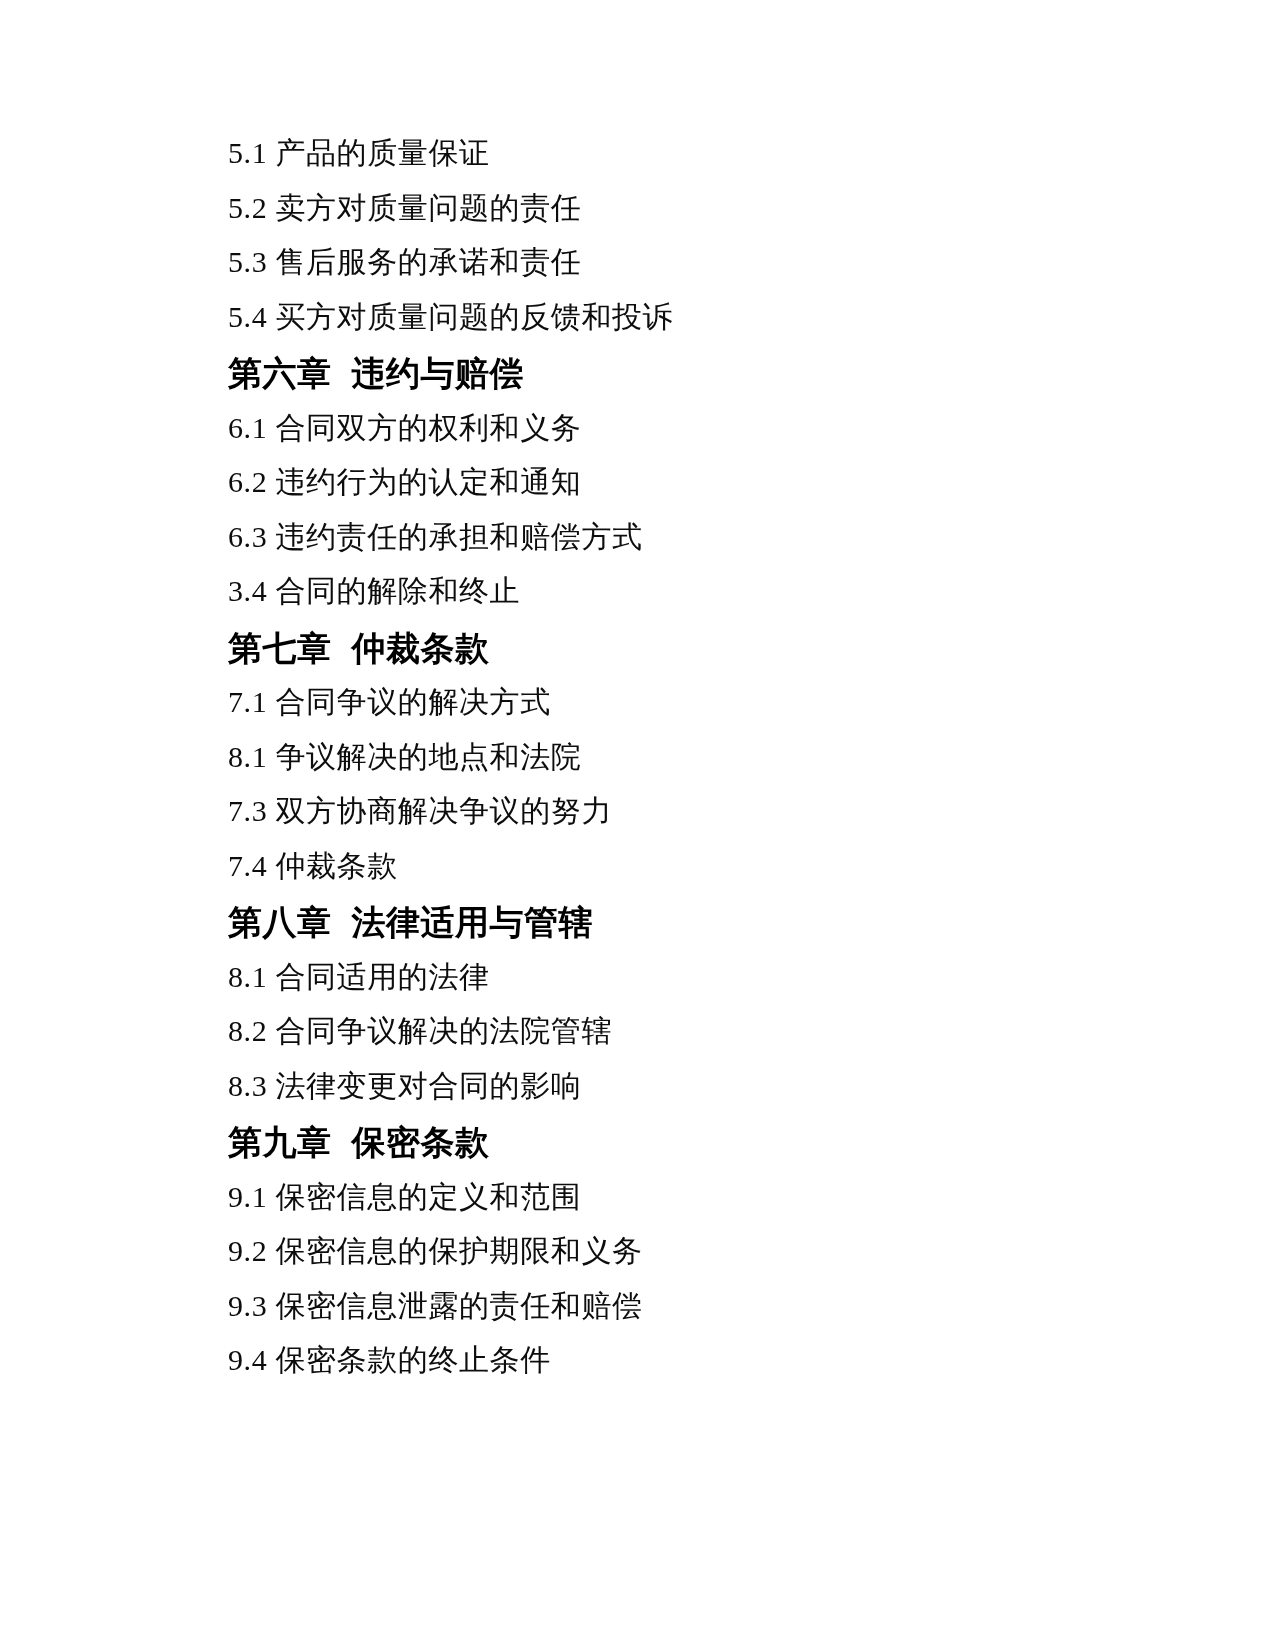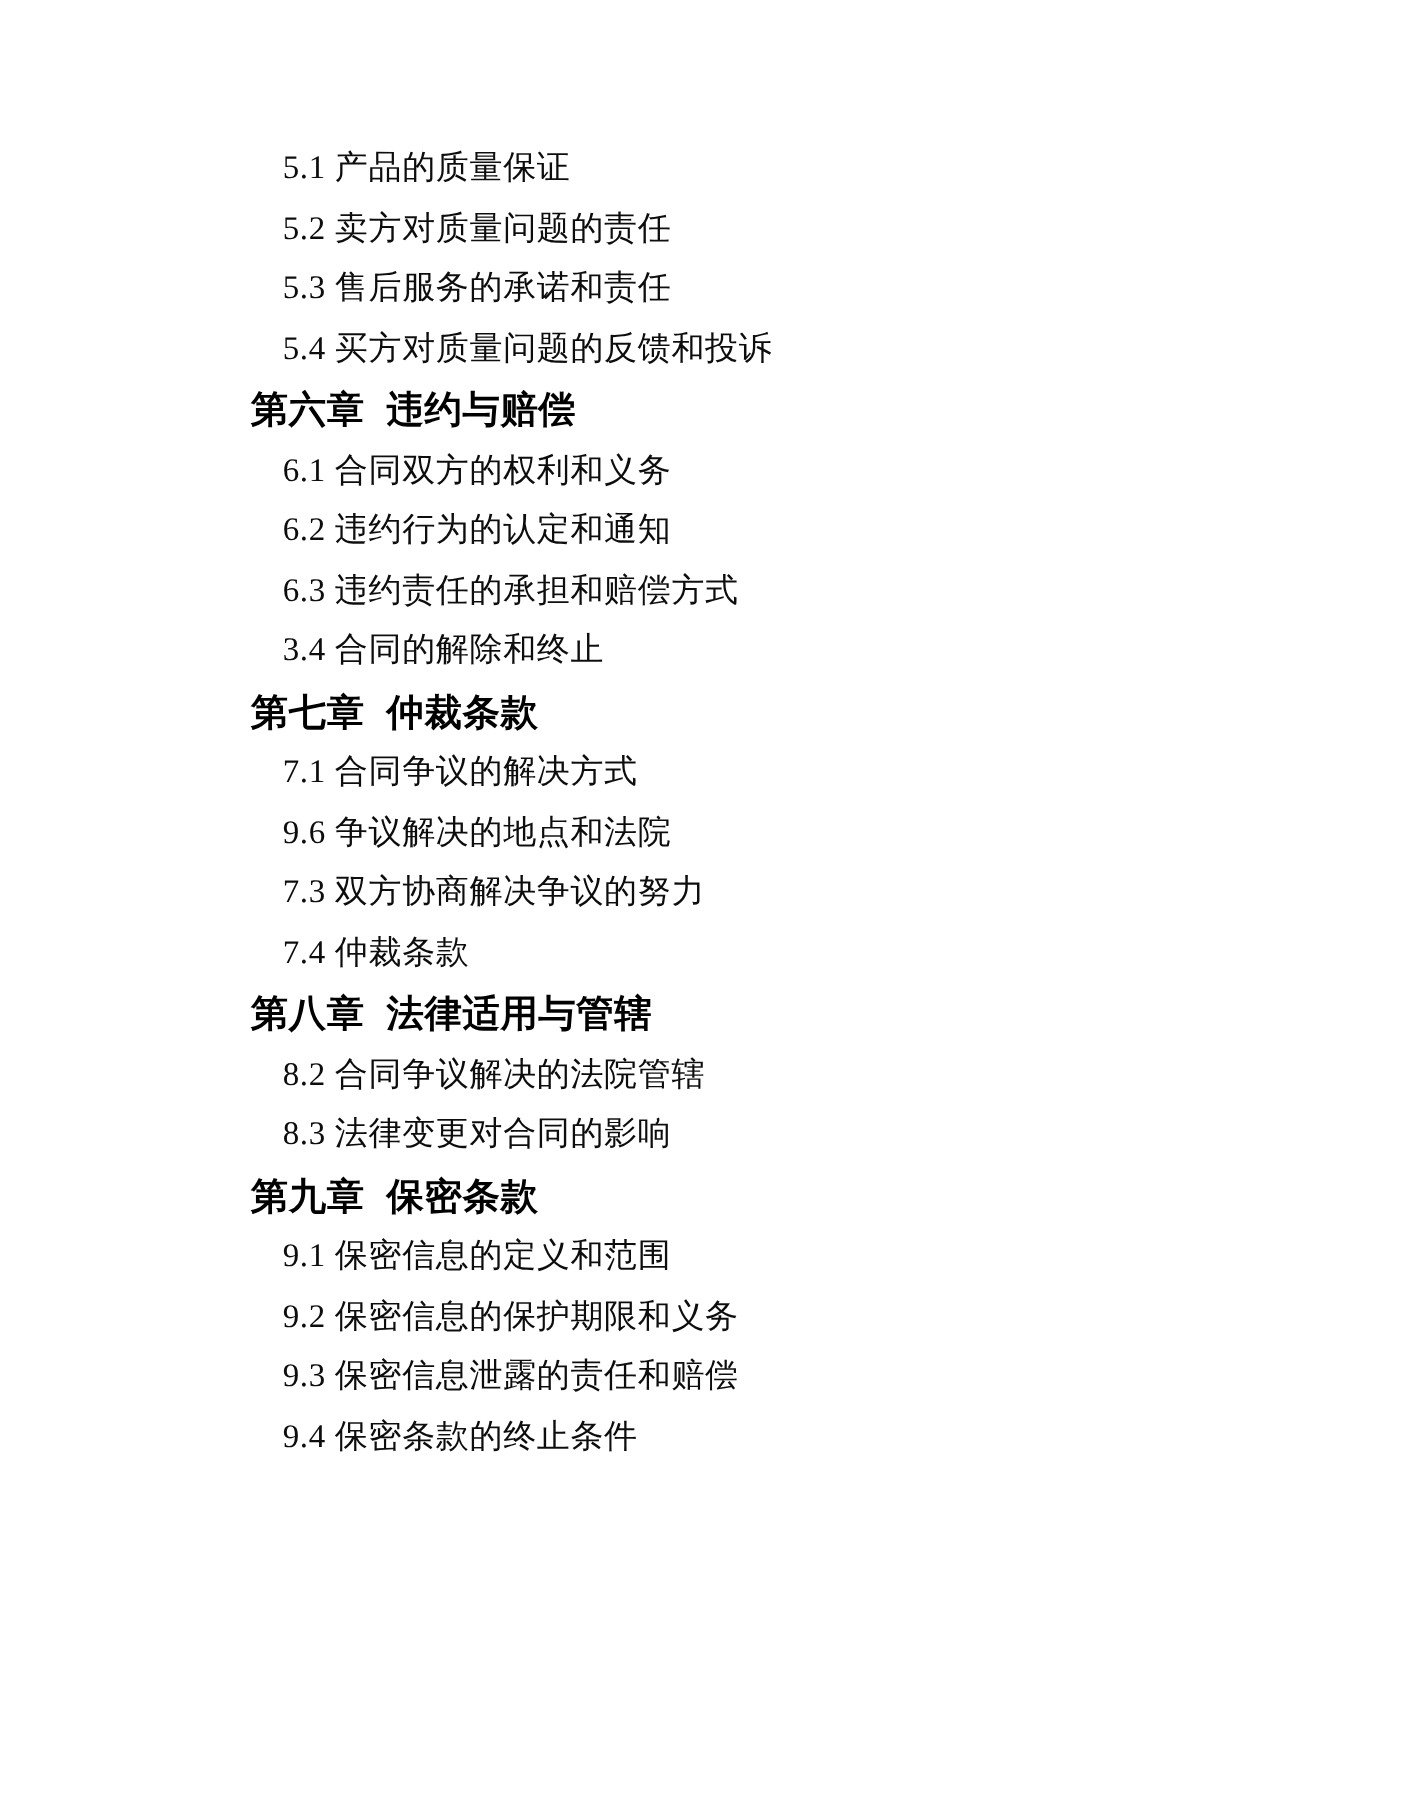--- a/index.html
+++ b/index.html
@@ -21,21 +21,20 @@
   .doc-body {
     display: block;
   }
   .toc-entry {
     font-family: "Liberation Serif", "DejaVu Serif", serif;
     font-size: 30px;
     line-height: 54.5px;
     color: #0d0d0d;
     letter-spacing: 0.6px;
     white-space: pre;
-    margin-left: 29px;
   }
   .chapter-heading {
     font-family: "Liberation Sans", "DejaVu Sans", sans-serif;
     font-size: 34px;
     font-weight: bold;
     line-height: 54.5px;
     color: #000000;
     letter-spacing: 0.5px;
     white-space: pre;
     margin-top: 2px;
@@ -50,24 +49,25 @@
       <div class="toc-entry">5.2 卖方对质量问题的责任</div>
       <div class="toc-entry">5.3 售后服务的承诺和责任</div>
       <div class="toc-entry">5.4 买方对质量问题的反馈和投诉</div>
       <div class="chapter-heading">第六章  违约与赔偿</div>
       <div class="toc-entry">6.1 合同双方的权利和义务</div>
       <div class="toc-entry">6.2 违约行为的认定和通知</div>
       <div class="toc-entry">6.3 违约责任的承担和赔偿方式</div>
       <div class="toc-entry">3.4 合同的解除和终止</div>
       <div class="chapter-heading">第七章  仲裁条款</div>
       <div class="toc-entry">7.1 合同争议的解决方式</div>
-      <div class="toc-entry">9.6 争议解决的地点和法院</div>
+      <div class="toc-entry">8.1 争议解决的地点和法院</div>
       <div class="toc-entry">7.3 双方协商解决争议的努力</div>
       <div class="toc-entry">7.4 仲裁条款</div>
       <div class="chapter-heading">第八章  法律适用与管辖</div>
+      <div class="toc-entry">8.1 合同适用的法律</div>
       <div class="toc-entry">8.2 合同争议解决的法院管辖</div>
       <div class="toc-entry">8.3 法律变更对合同的影响</div>
       <div class="chapter-heading">第九章  保密条款</div>
       <div class="toc-entry">9.1 保密信息的定义和范围</div>
       <div class="toc-entry">9.2 保密信息的保护期限和义务</div>
       <div class="toc-entry">9.3 保密信息泄露的责任和赔偿</div>
       <div class="toc-entry">9.4 保密条款的终止条件</div>
     </div>
 </div>
 

